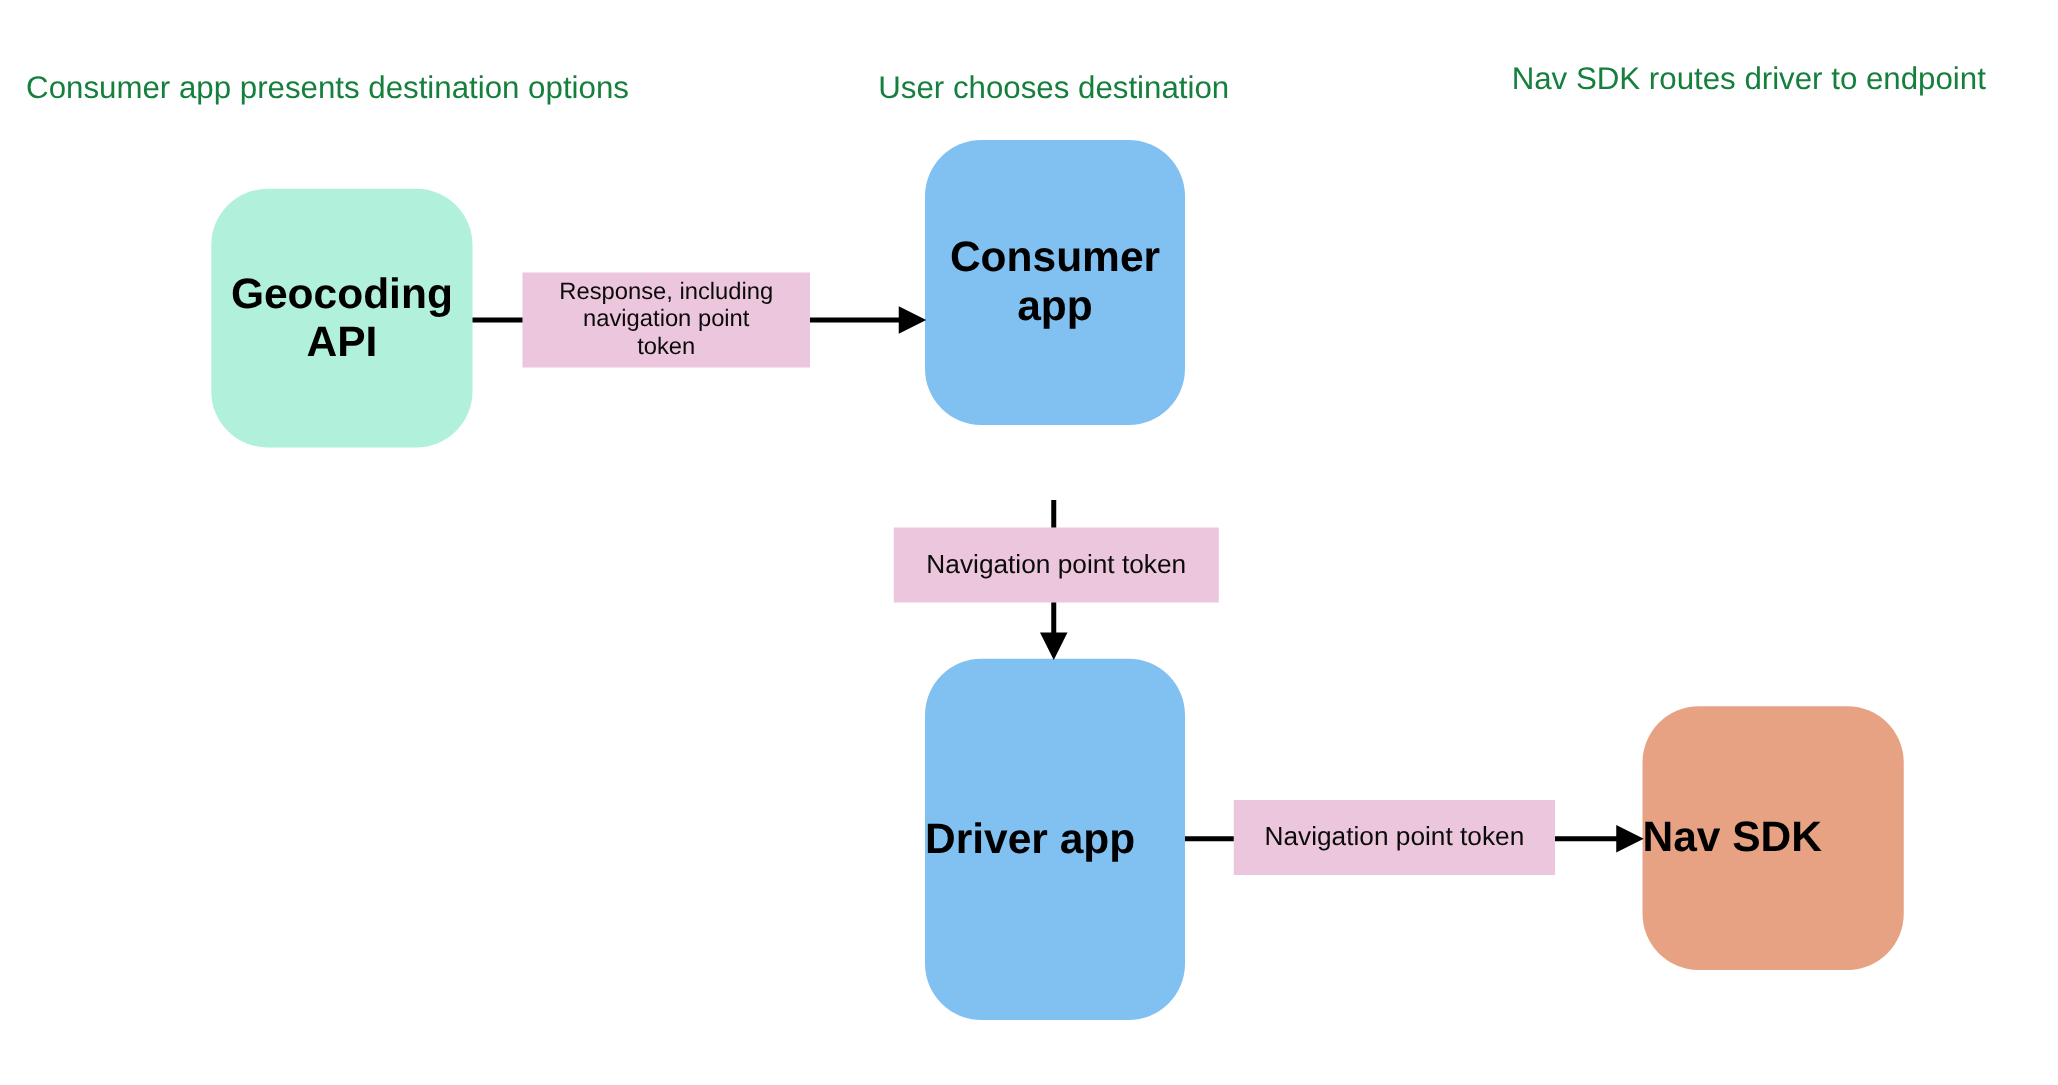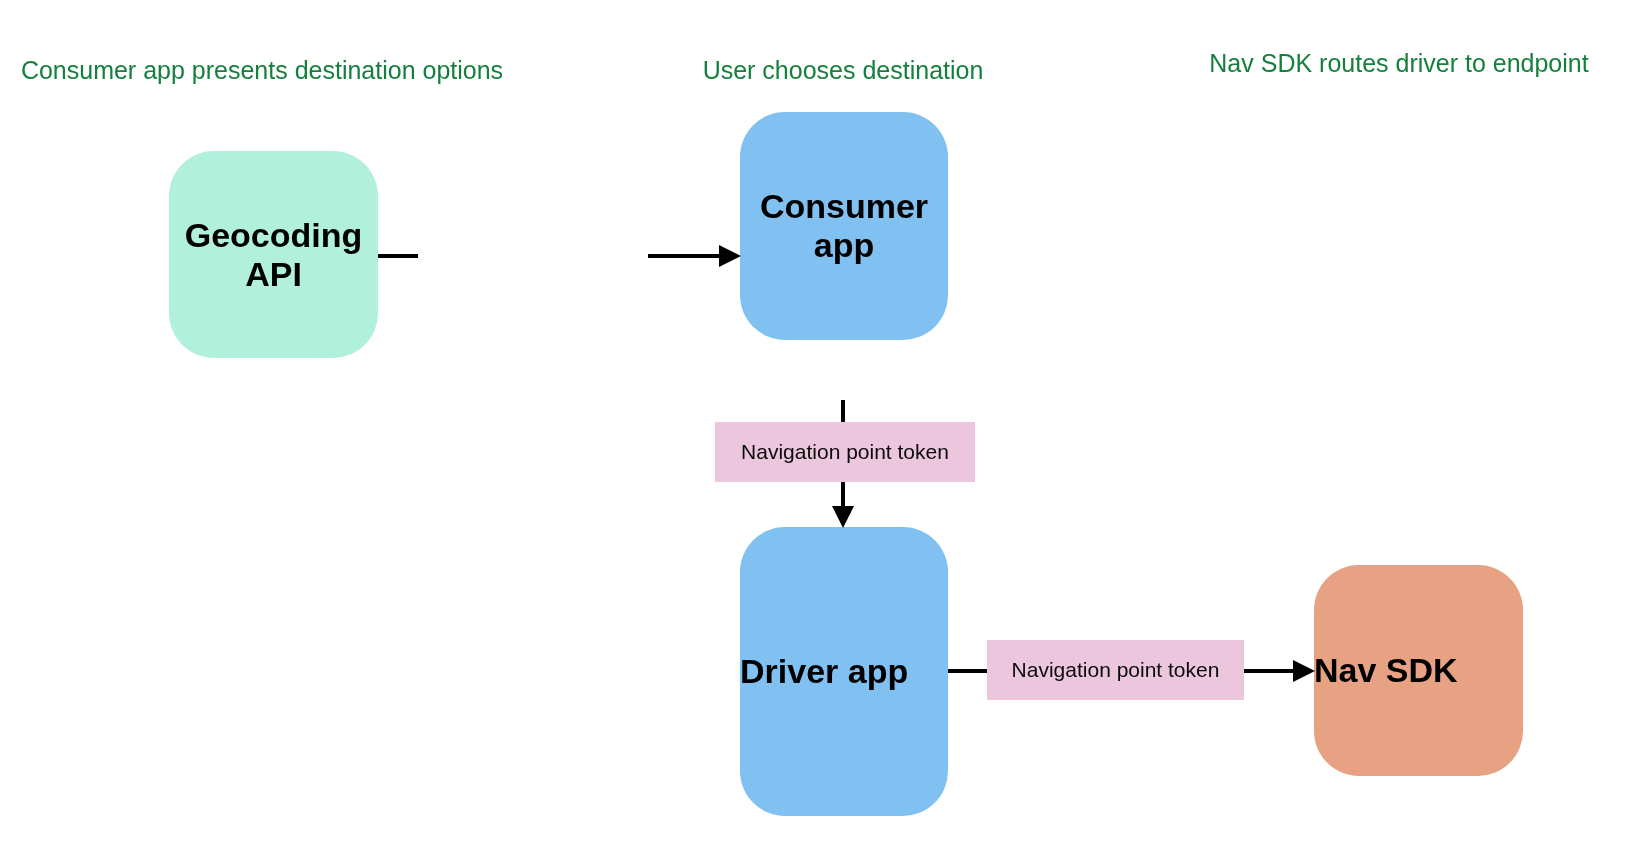--- a/index.html
+++ b/index.html
@@ -104,20 +104,23 @@
   </div>
 
   <div class="node node-navsdk">
     <span>Nav SDK</span>
   </div>
 
   <div class="node node-driver">
     <span>Driver app</span>
   </div>
 
+  <div class="edge-label edge-label-1">Response, including
+navigation point
+token</div>
   <div class="edge-label edge-label-2">Navigation point token</div>
   <div class="edge-label edge-label-3">Navigation point token</div>
 
   <div class="arrow-seg seg-h seg-1"></div>
   <div class="arrow-seg seg-h seg-2"></div>
   <div class="arrowhead head-right head-1"></div>
 
   <div class="arrow-seg seg-v seg-3"></div>
   <div class="arrow-seg seg-v seg-4"></div>
   <div class="arrowhead head-down head-2"></div>

